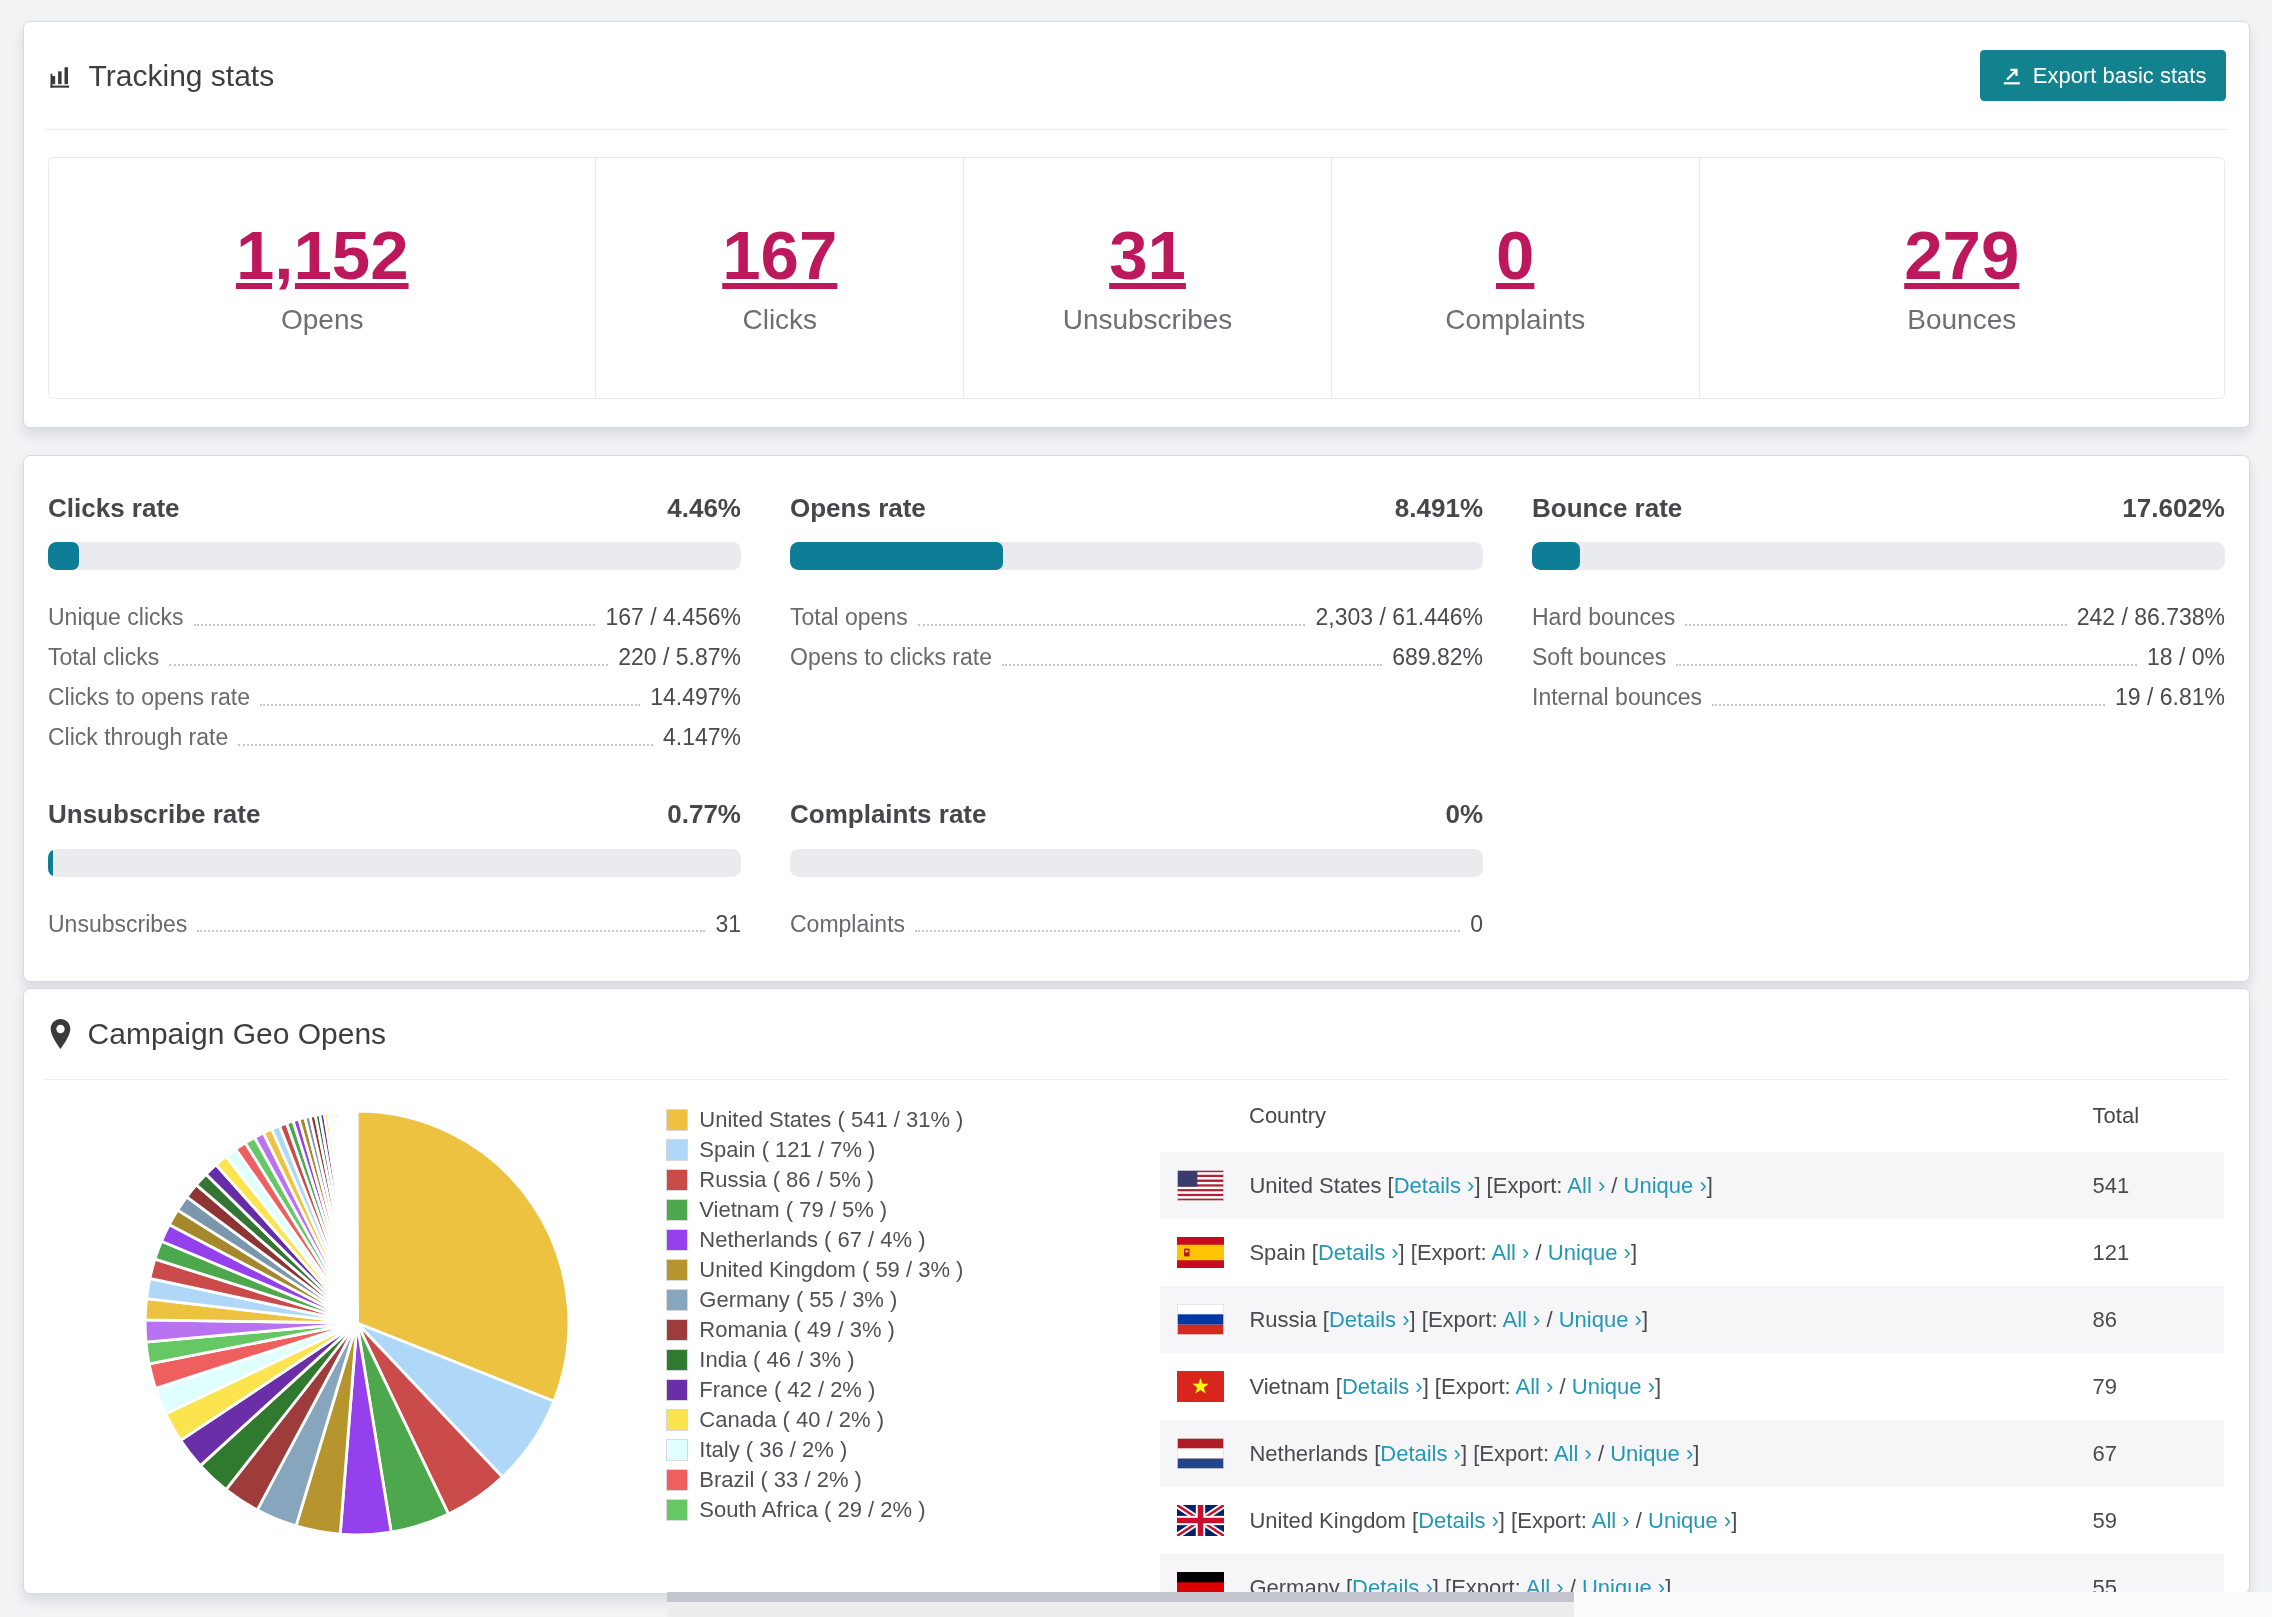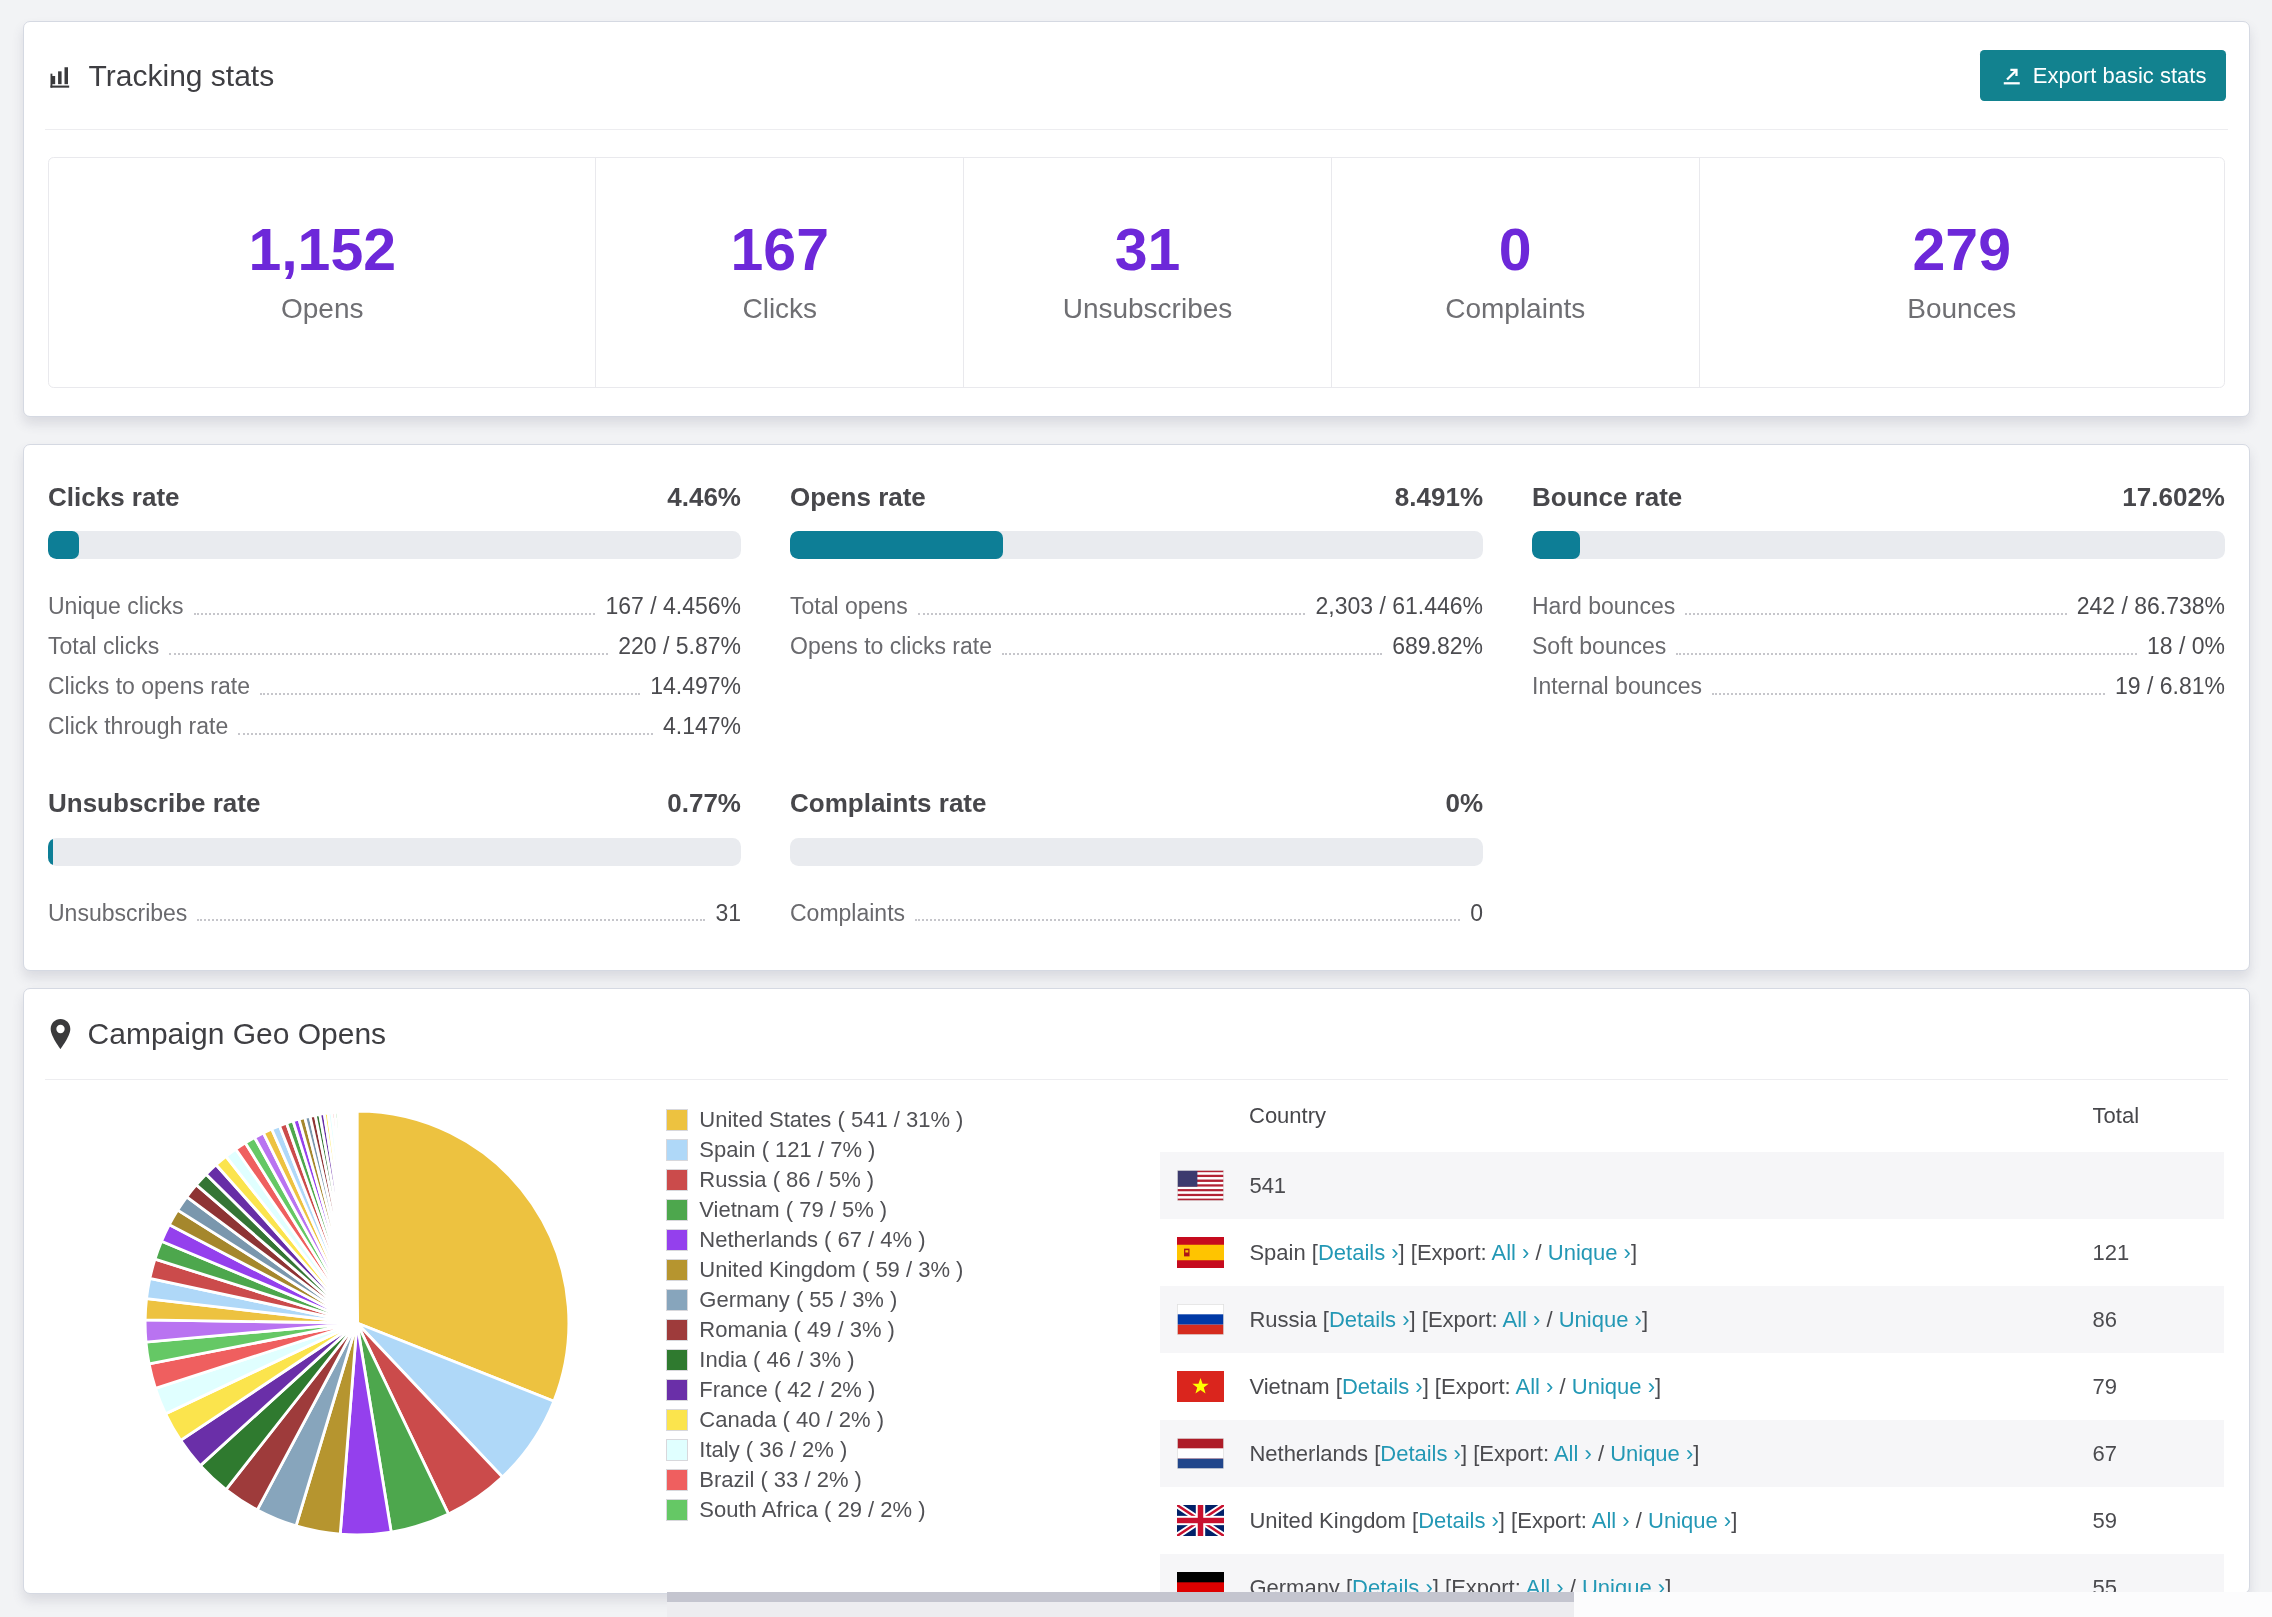--- a/index.html
+++ b/index.html
@@ -48,21 +48,21 @@
   
   .stats-box {
     margin: 27px 24px 28px;
     border: 1.4px solid #e9e9ed;
     border-radius: 5.6px;
     display: flex;
   }
   .stat-cell { padding: 58px 0 62px; text-align: center; }
   .stat-cell + .stat-cell { border-left: 1.4px solid #e9e9ed; }
   .stat-cell.first { flex: 1.49; } .stat-cell.mid { flex: 1; } .stat-cell.last { flex: 1.43; }
-  .stat-value { font-size: 59px; font-weight: bold; color: #6d28d9; }
+  .stat-value { font-size: 69px; font-weight: bold; color: #be185d; text-decoration: underline; }
   .stat-label { font-size: 28px; color: #6f6f73; margin-top: 8.5px; }
 
   
   .rates-grid {
     display: grid;
     grid-template-columns: 1fr 1fr 1fr;
     column-gap: 49px;
     row-gap: 45px;
     padding: 37px 24px 40px;
   }
@@ -419,20 +419,21 @@
                 <rect x="0" y="21.54" width="60" height="3.23" fill="#ffffff"></rect>
                 <rect x="0" y="24.62" width="60" height="3.23" fill="#B22234"></rect>
                 <rect x="0" y="27.69" width="60" height="3.23" fill="#ffffff"></rect>
                 <rect x="0" y="30.77" width="60" height="3.23" fill="#B22234"></rect>
                 <rect x="0" y="33.85" width="60" height="3.23" fill="#ffffff"></rect>
                 <rect x="0" y="36.92" width="60" height="3.23" fill="#B22234"></rect>
                 <rect width="26" height="21.54" fill="#3C3B6E"></rect>
                 <rect x="0.5" y="0.5" width="59" height="39" fill="none" stroke="#e0e0e0" stroke-width="1"></rect>
               </svg>
             </span>
+            <span class="country-cell"><span class="dim">United States</span> [<a class="geo-link">Details ›</a>] [<span class="dim">Export: </span><a class="geo-link">All ›</a> / <a class="geo-link">Unique ›</a>]</span>
             <span class="col-total">541</span>
           </div>
           <div class="geo-row">
             <span class="flag-wrap">
               <svg viewBox="0 0 60 40" preserveAspectRatio="none">
                 <rect width="60" height="40" fill="#FFC400"></rect>
                 <rect width="60" height="10" fill="#C60B1E"></rect>
                 <rect y="30" width="60" height="10" fill="#C60B1E"></rect>
                 <rect x="9" y="15" width="7" height="10" fill="#AD1519"></rect>
                 <rect x="10.6" y="17" width="3.8" height="3" fill="#FFC400"></rect>

